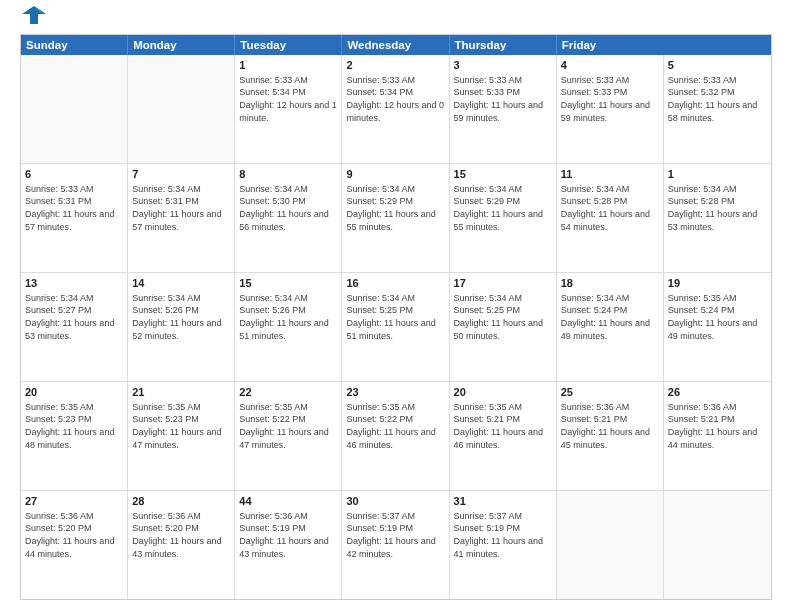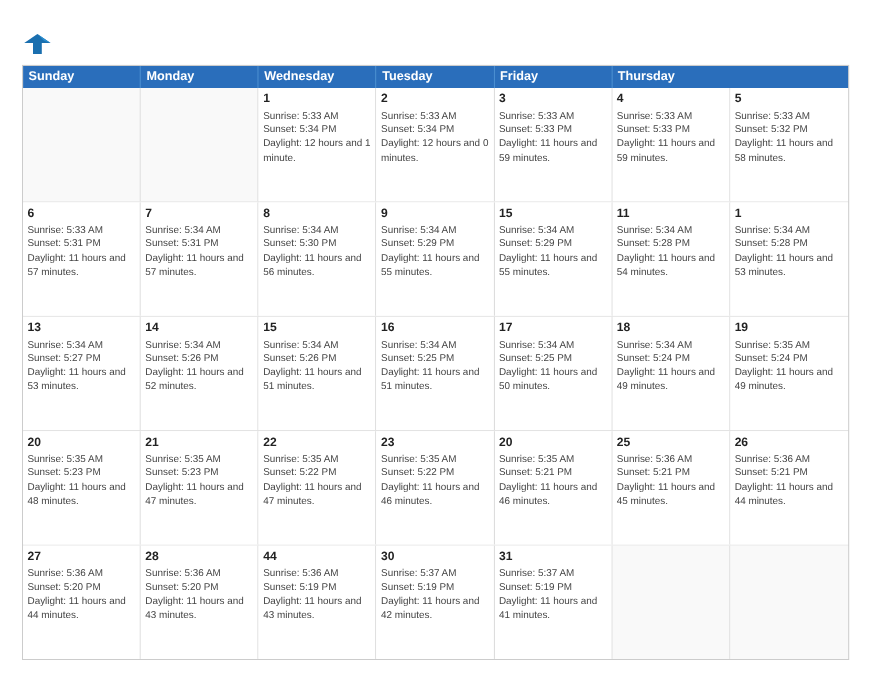--- a/index.html
+++ b/index.html
@@ -6,21 +6,21 @@
     body {
       font-family: Arial, sans-serif;
       background: #fff;
       width: 792px;
       height: 612px;
       overflow: hidden;
     }
     .page {
       width: 792px;
       height: 612px;
-      padding: 29px 20px 12px 20px;
+      padding: 4px 20px 12px 20px;
       display: flex;
       flex-direction: column;
     }
     .header {
       display: flex;
       justify-content: space-between;
       align-items: flex-start;
       margin-bottom: 8px;
     }
     .logo {
@@ -122,24 +122,24 @@
     <div class="title-block">
       <h1></h1>
       <h2></h2>
     </div>
   </div>
 
   <div class="calendar">
     <div class="cal-header">
     <div class="cal-header-cell">Sunday</div>
         <div class="cal-header-cell">Monday</div>
+        <div class="cal-header-cell">Tuesday</div>
         <div class="cal-header-cell">Wednesday</div>
-        <div class="cal-header-cell">Tuesday</div>
+        <div class="cal-header-cell">Thursday</div>
         <div class="cal-header-cell">Friday</div>
-        <div class="cal-header-cell">Thursday</div>
       </div>
     <div class="cal-body">
     <div class="cal-row">
           <div class="cal-cell empty"></div>
           <div class="cal-cell empty"></div>
           <div class="cal-cell">
             <span class="day-num">1</span>
             <div class="info" style="white-space: pre-line;">Sunrise: 5:33 AM
 Sunset: 5:34 PM
 Daylight: 12 hours and 1 minute.</div>

